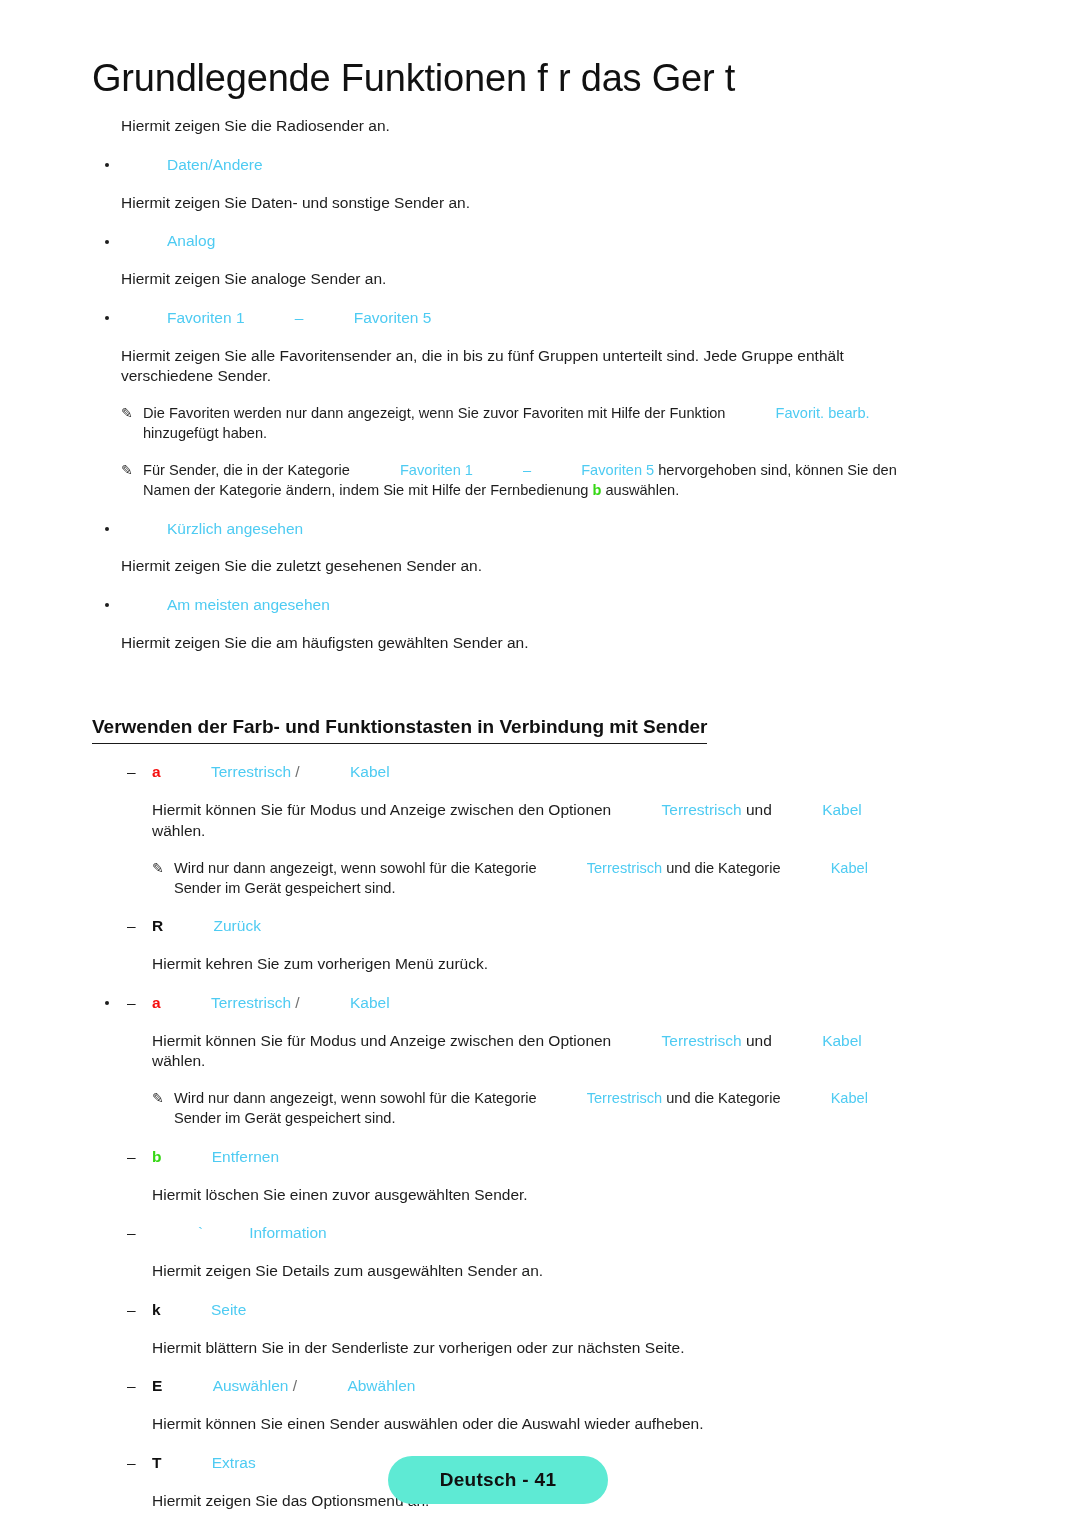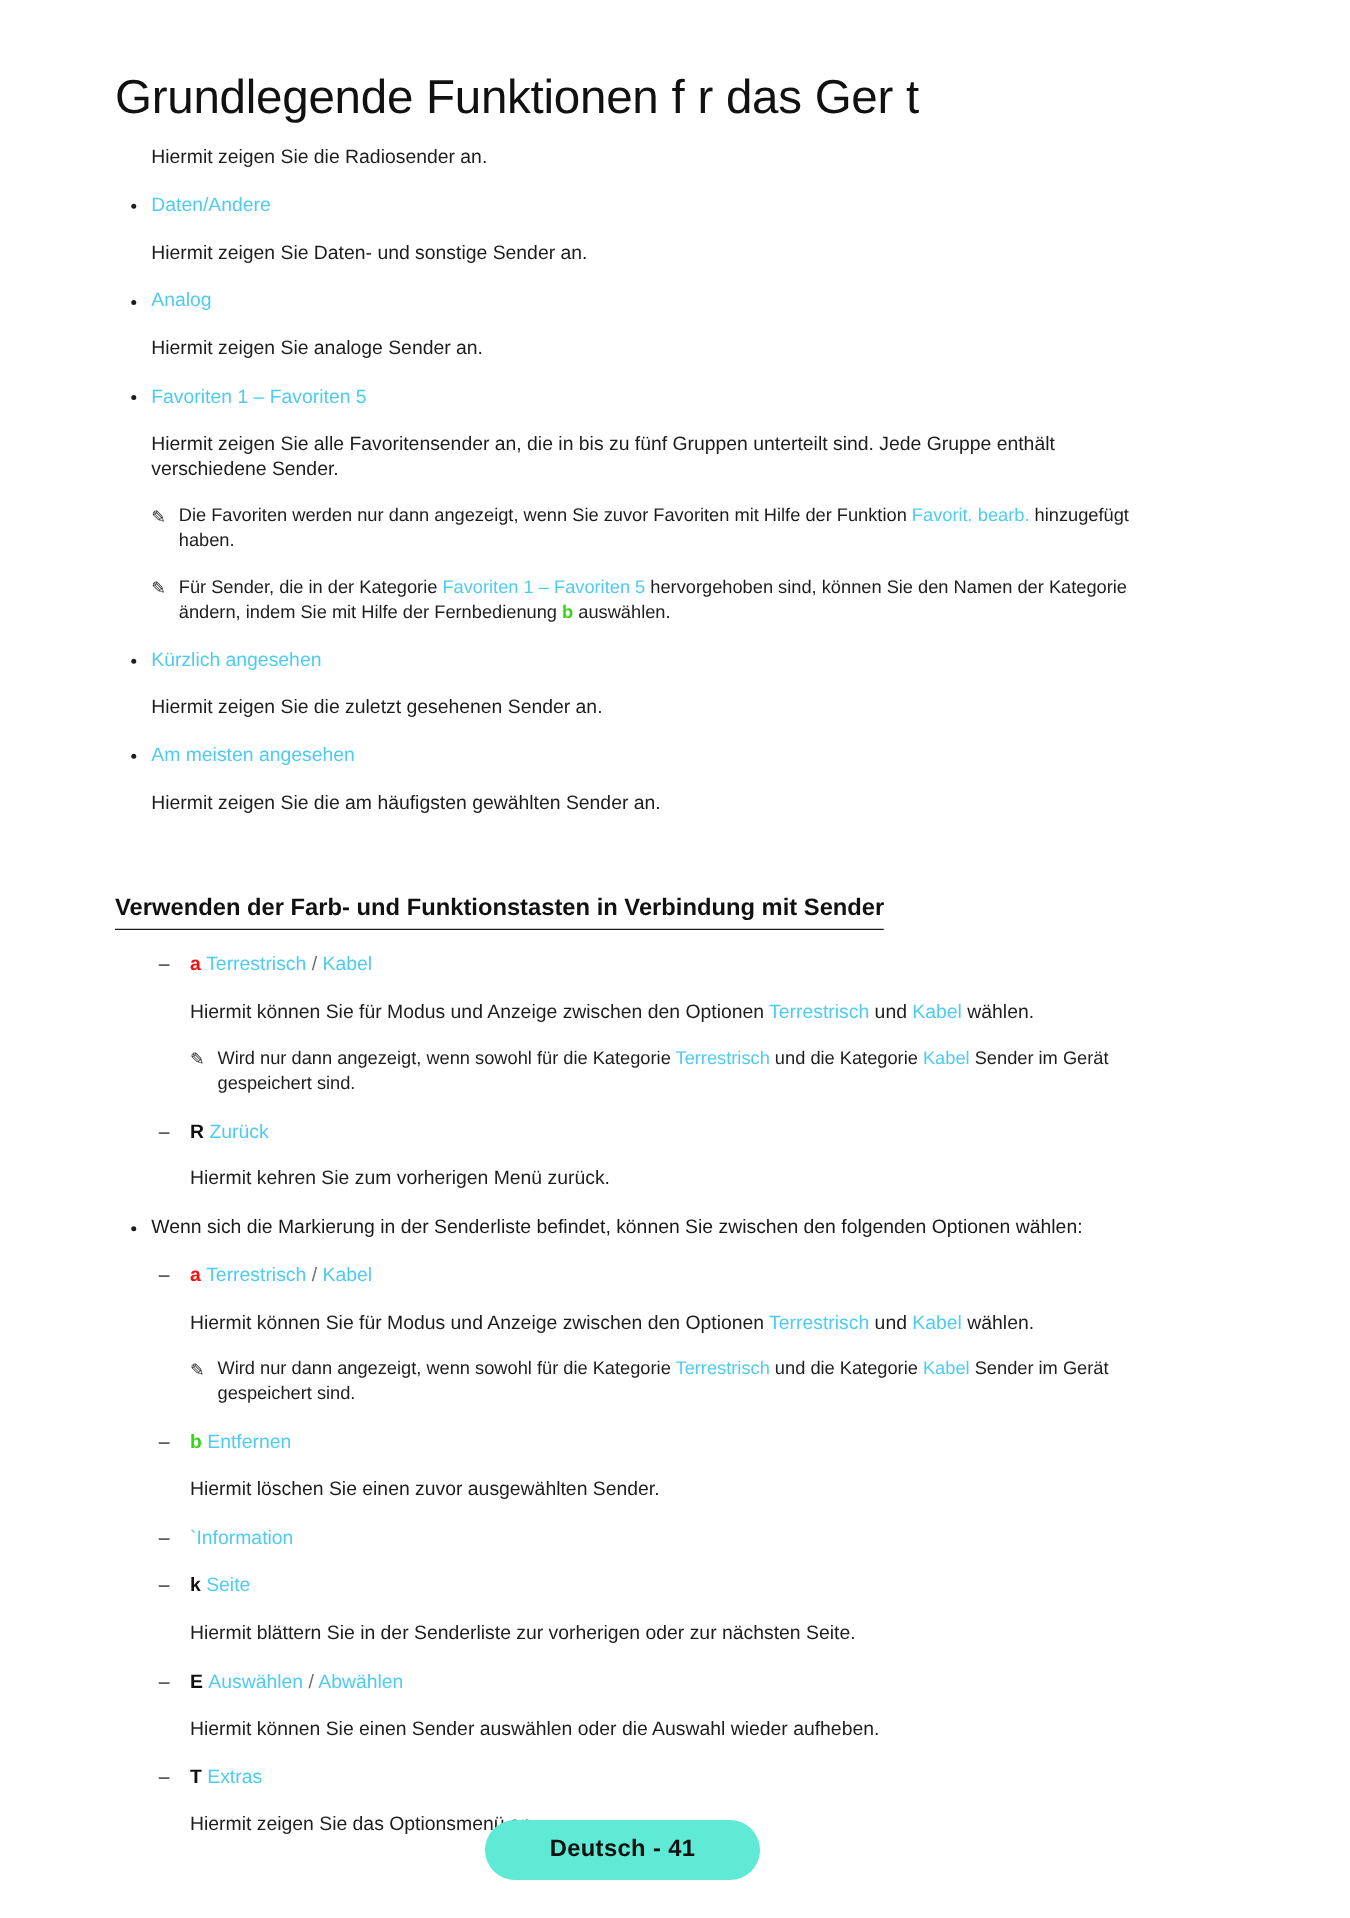--- a/index.html
+++ b/index.html
@@ -102,21 +102,21 @@
   .note-row .pencil {
     position: absolute;
     left: 0;
     top: 0.02em;
     font-size: 14px;
     color: #2b2b2b;
     line-height: 1.36;
   }
 
   
-  .cy  { color: #4ecbf2; }
+  .cy  { color: #4ecbf2; margin-left: 46px; }
   .red { color: #f50f0f; font-weight: 700; }
   .grn { color: #35d714; font-weight: 700; }
   .blk { color: #101010; font-weight: 700; }
   .sep { color: #6f6f6f; }
 
   
   .section-head {
     margin: 0;
     margin-left: 0;
     margin-top: 62px;
@@ -216,21 +216,20 @@
   </div>
 
   <div class="dash-row">
     <span class="dash">–</span>
     <span class="blk">R</span><span>&nbsp;</span><span class="cy">Zurück</span>
   </div>
   <p class="para lvl2">Hiermit kehren Sie zum vorherigen Menü zurück.</p>
 
   <div class="bullet-row">
     <span class="dot"></span>
-    <span>Wenn sich die Markierung in der Senderliste befindet, können Sie zwischen den folgenden Optionen wählen:</span>
   </div>
 
   <div class="dash-row">
     <span class="dash">–</span>
     <span class="red">a</span><span>&nbsp;</span><span class="cy">Terrestrisch</span><span class="sep"> / </span><span class="cy">Kabel</span>
   </div>
   <p class="para lvl2">
     <span>Hiermit können Sie für Modus und Anzeige zwischen den Optionen </span><span class="cy">Terrestrisch</span><span> und </span><span class="cy">Kabel</span><span> wählen.</span>
   </p>
   <div class="note-row lvl2">
@@ -241,20 +240,21 @@
   <div class="dash-row">
     <span class="dash">–</span>
     <span class="grn">b</span><span>&nbsp;</span><span class="cy">Entfernen</span>
   </div>
   <p class="para lvl2">Hiermit löschen Sie einen zuvor ausgewählten Sender.</p>
 
   <div class="dash-row">
     <span class="dash">–</span>
     <span class="cy">`</span><span class="cy">Information</span>
   </div>
+  <p class="para lvl2">Hiermit zeigen Sie Details zum ausgewählten Sender an.</p>
 
   <div class="dash-row">
     <span class="dash">–</span>
     <span class="blk">k</span><span>&nbsp;</span><span class="cy">Seite</span>
   </div>
   <p class="para lvl2">Hiermit blättern Sie in der Senderliste zur vorherigen oder zur nächsten Seite.</p>
 
   <div class="dash-row">
     <span class="dash">–</span>
     <span class="blk">E</span><span>&nbsp;</span><span class="cy">Auswählen</span><span class="sep"> / </span><span class="cy">Abwählen</span>

